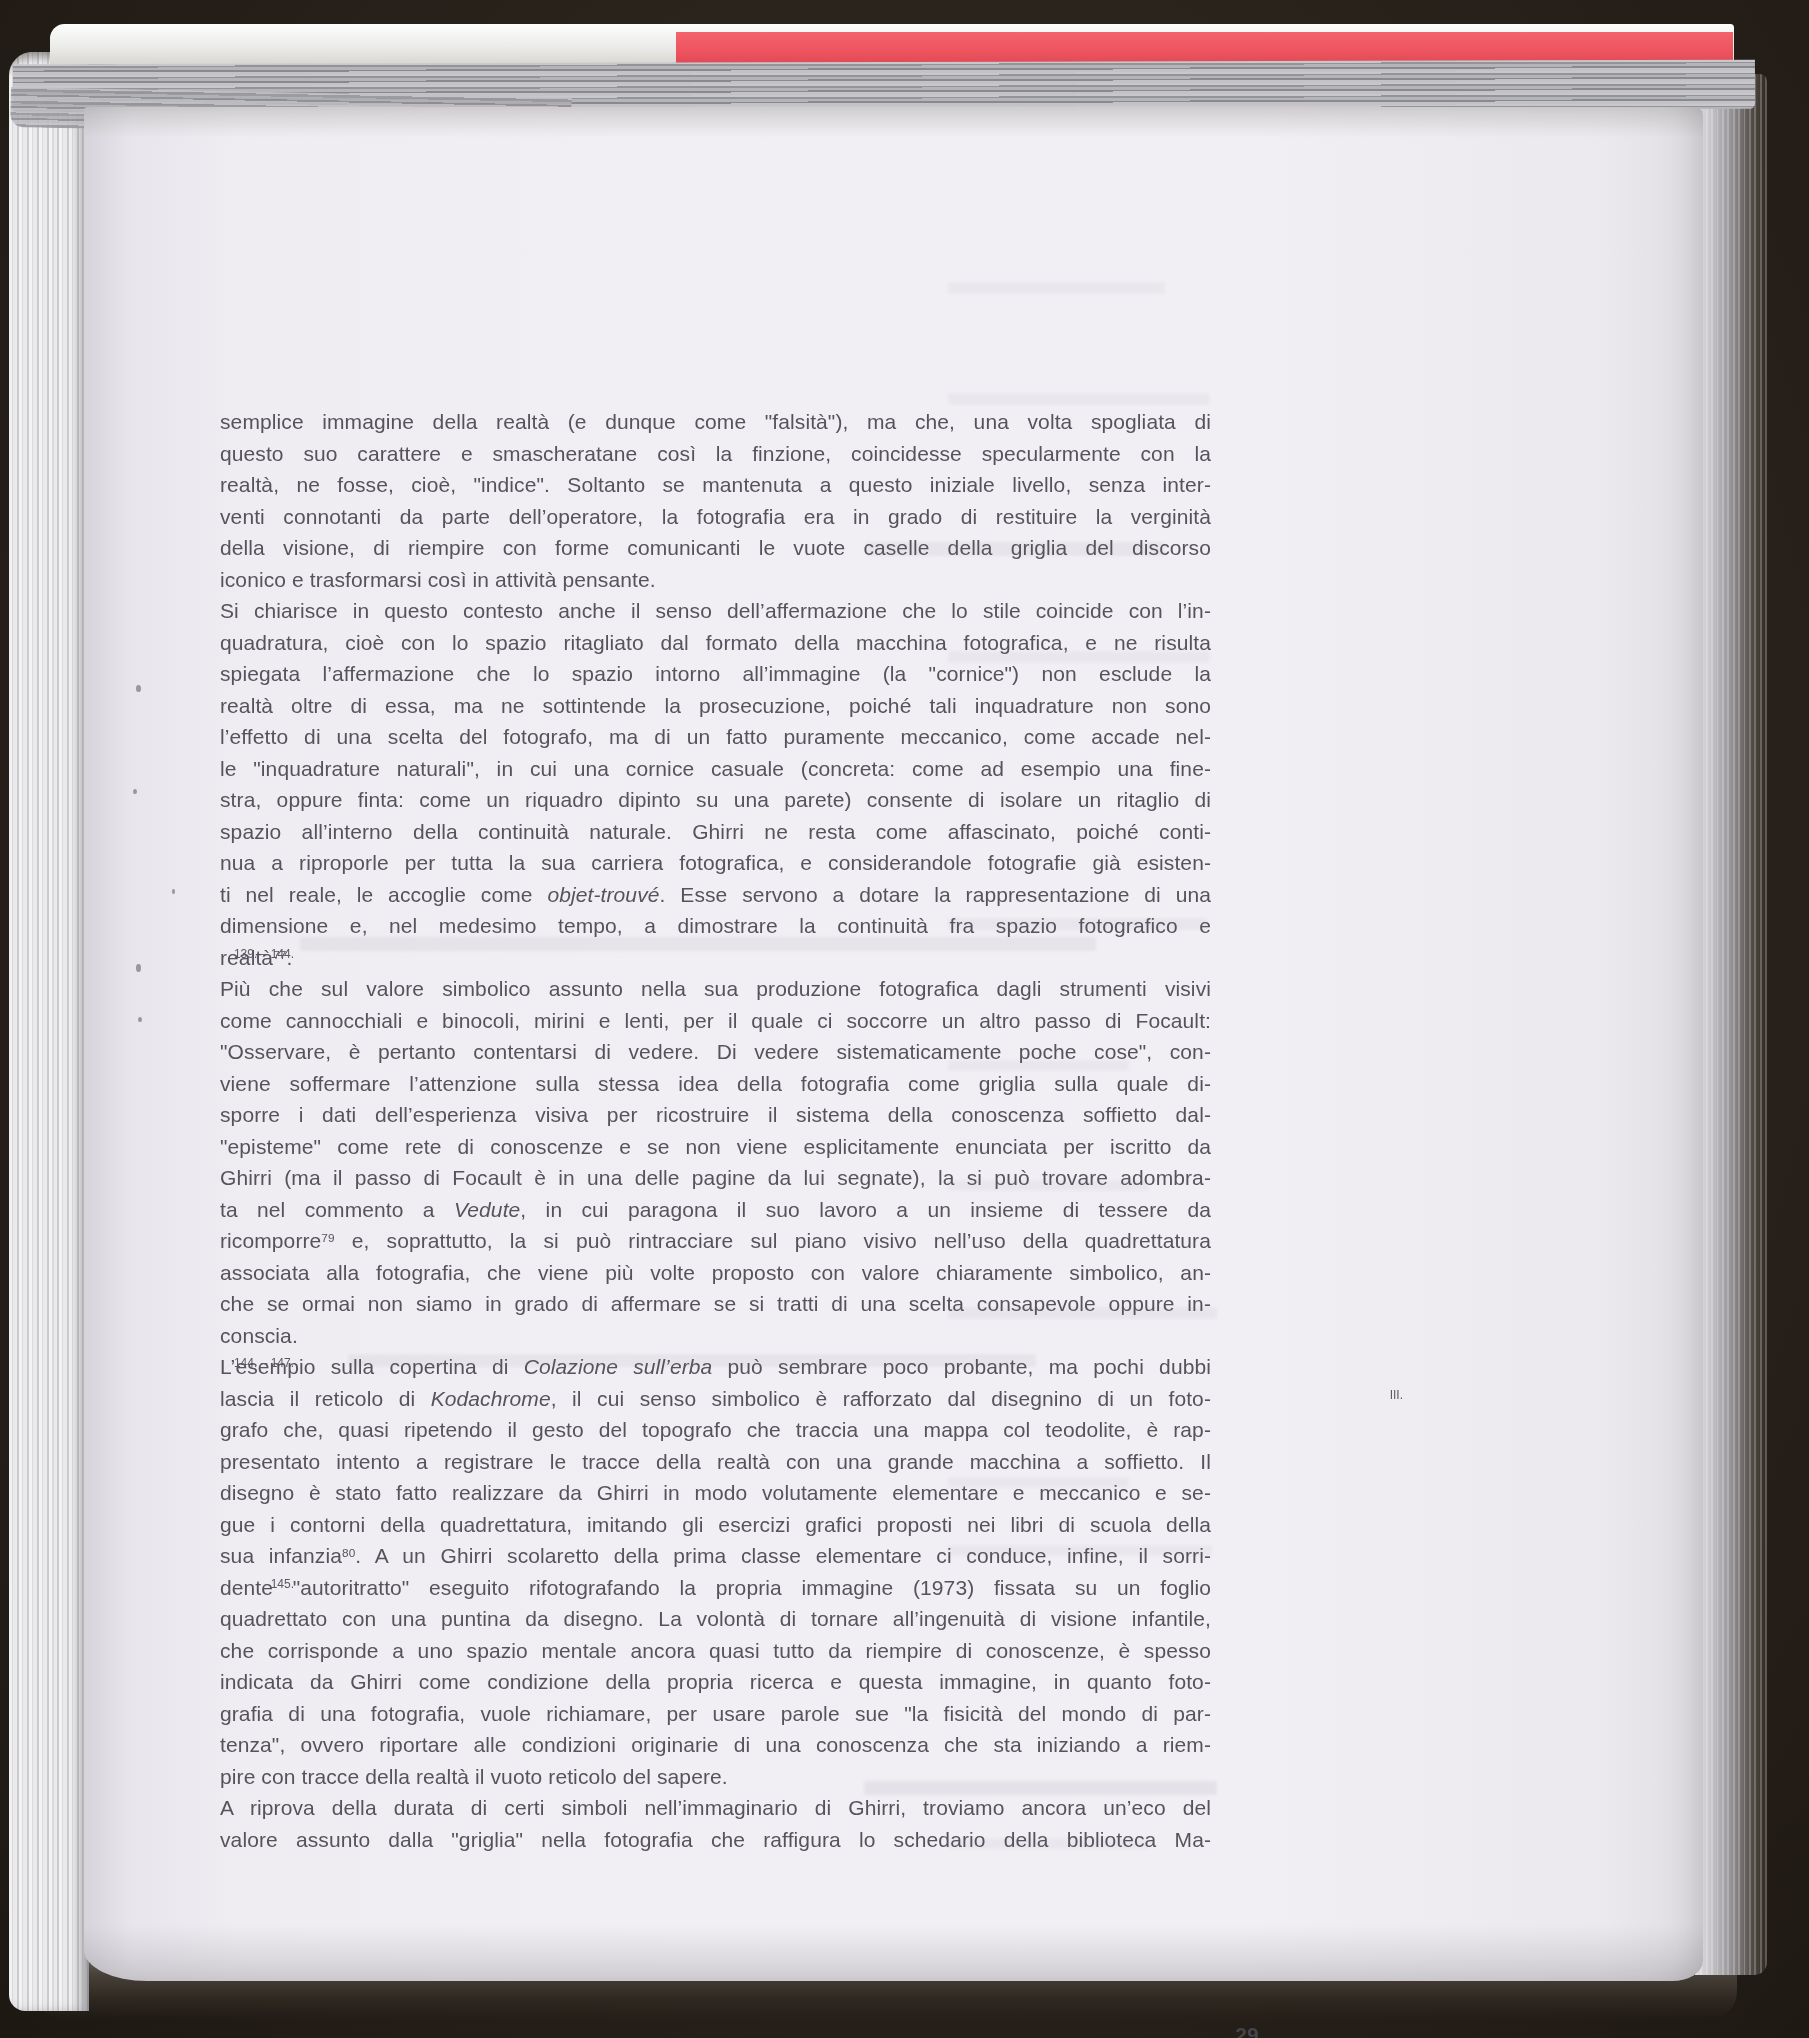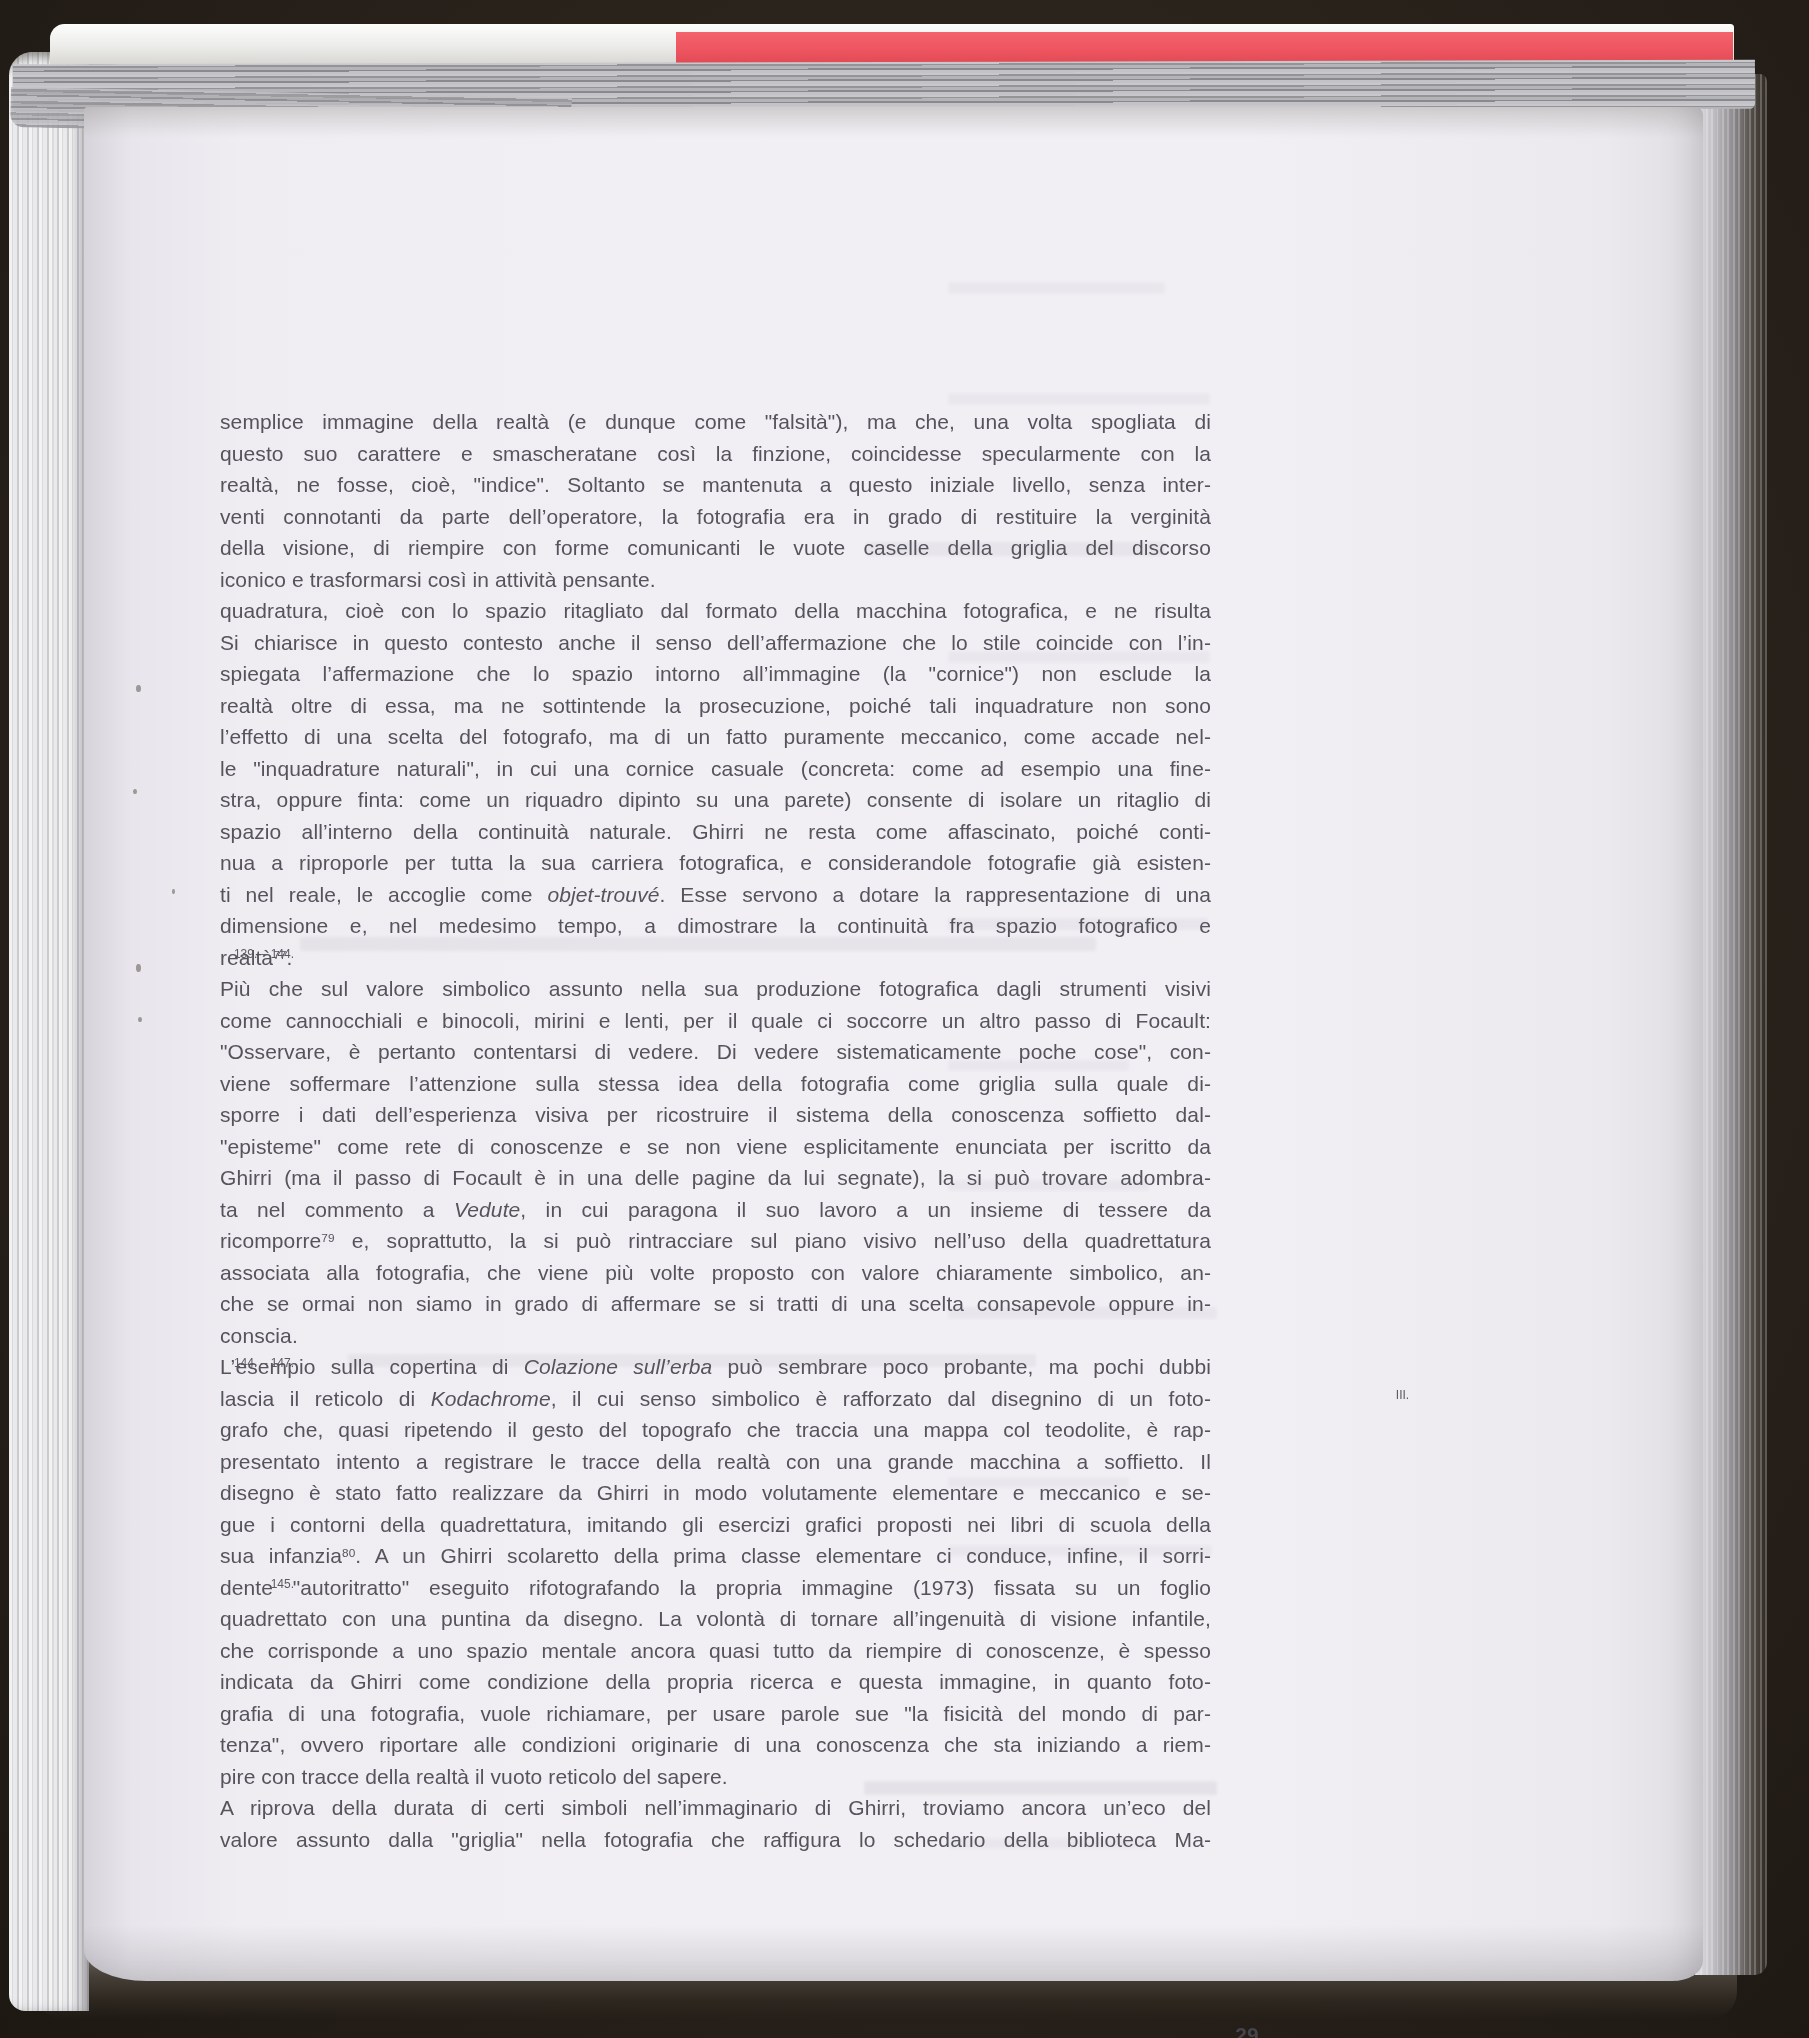--- a/index.html
+++ b/index.html
@@ -71,21 +71,21 @@
     text-align:justify;text-align-last:justify;text-justify:inter-word;
     letter-spacing:0.1px;
   }
   .line.end{text-align-last:left;}
   .line i{font-style:italic;}
   .line sup{font-size:11.8px;line-height:0;vertical-align:6.3px;}
   .mnote{
     position:absolute;font-size:12px;color:#5a5961;line-height:27px;
   }
   .mnote.left{left:54px;width:156px;text-align:right;}
-  .mnote.right{left:1238px;width:81px;text-align:center;margin-left:40px;}
+  .mnote.right{left:1238px;width:81px;text-align:right;}
   .page-number{
     position:absolute;left:1136px;top:1916px;width:54px;text-align:center;
     font-size:21px;font-weight:bold;color:#45444a;
   }
   
   .ghost{position:absolute;background:#6d6d76;filter:blur(1.8px);border-radius:1.8px;}
   .speck{position:absolute;background:rgba(96,86,80,.55);border-radius:50%;}
 </style>
 </head>
 <body>
@@ -101,22 +101,22 @@
 <div class="top-stack-dip"></div>
 
 <div class="book-page" id="book-page">
   <div id="text-column">
       <div class="line">semplice immagine della realtà (e dunque come "falsità"), ma che, una volta spogliata di</div>
       <div class="line">questo suo carattere e smascheratane così la finzione, coincidesse specularmente con la</div>
       <div class="line">realtà, ne fosse, cioè, "indice". Soltanto se mantenuta a questo iniziale livello, senza inter-</div>
       <div class="line">venti connotanti da parte dell’operatore, la fotografia era in grado di restituire la verginità</div>
       <div class="line">della visione, di riempire con forme comunicanti le vuote caselle della griglia del discorso</div>
       <div class="line end">iconico e trasformarsi così in attività pensante.</div>
+      <div class="line">Si chiarisce in questo contesto anche il senso dell’affermazione che lo stile coincide con l’in-</div>
       <div class="line">quadratura, cioè con lo spazio ritagliato dal formato della macchina fotografica, e ne risulta</div>
-      <div class="line">Si chiarisce in questo contesto anche il senso dell’affermazione che lo stile coincide con l’in-</div>
       <div class="line">spiegata l’affermazione che lo spazio intorno all’immagine (la "cornice") non esclude la</div>
       <div class="line">realtà oltre di essa, ma ne sottintende la prosecuzione, poiché tali inquadrature non sono</div>
       <div class="line">l’effetto di una scelta del fotografo, ma di un fatto puramente meccanico, come accade nel-</div>
       <div class="line">le "inquadrature naturali", in cui una cornice casuale (concreta: come ad esempio una fine-</div>
       <div class="line">stra, oppure finta: come un riquadro dipinto su una parete) consente di isolare un ritaglio di</div>
       <div class="line">spazio all’interno della continuità naturale. Ghirri ne resta come affascinato, poiché conti-</div>
       <div class="line">nua a riproporle per tutta la sua carriera fotografica, e considerandole fotografie già esisten-</div>
       <div class="line">ti nel reale, le accoglie come <i>objet-trouvé</i>. Esse servono a dotare la rappresentazione di una</div>
       <div class="line">dimensione e, nel medesimo tempo, a dimostrare la continuità fra spazio fotografico e</div>
       <div class="line end">realtà<sup>77</sup>.</div>

